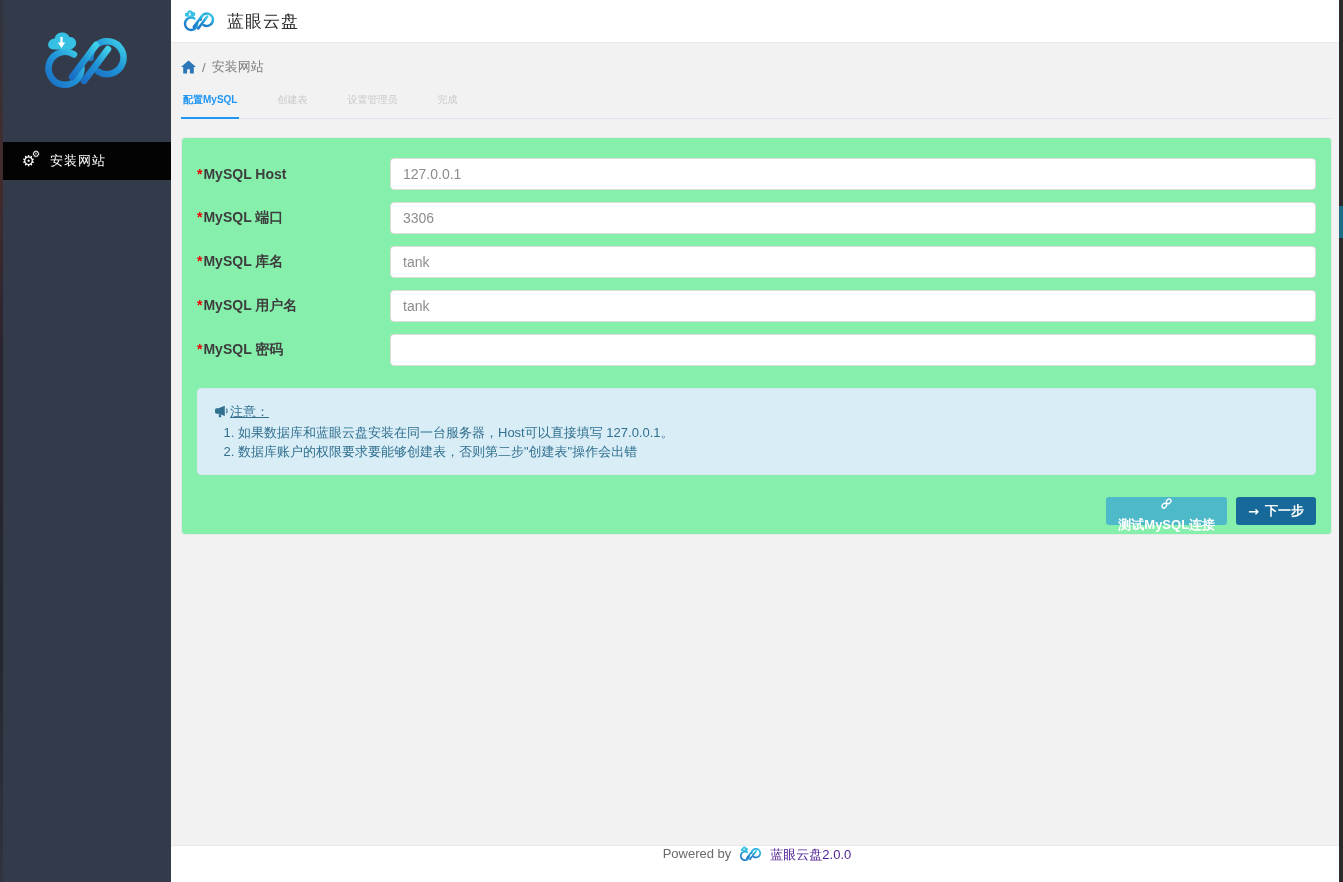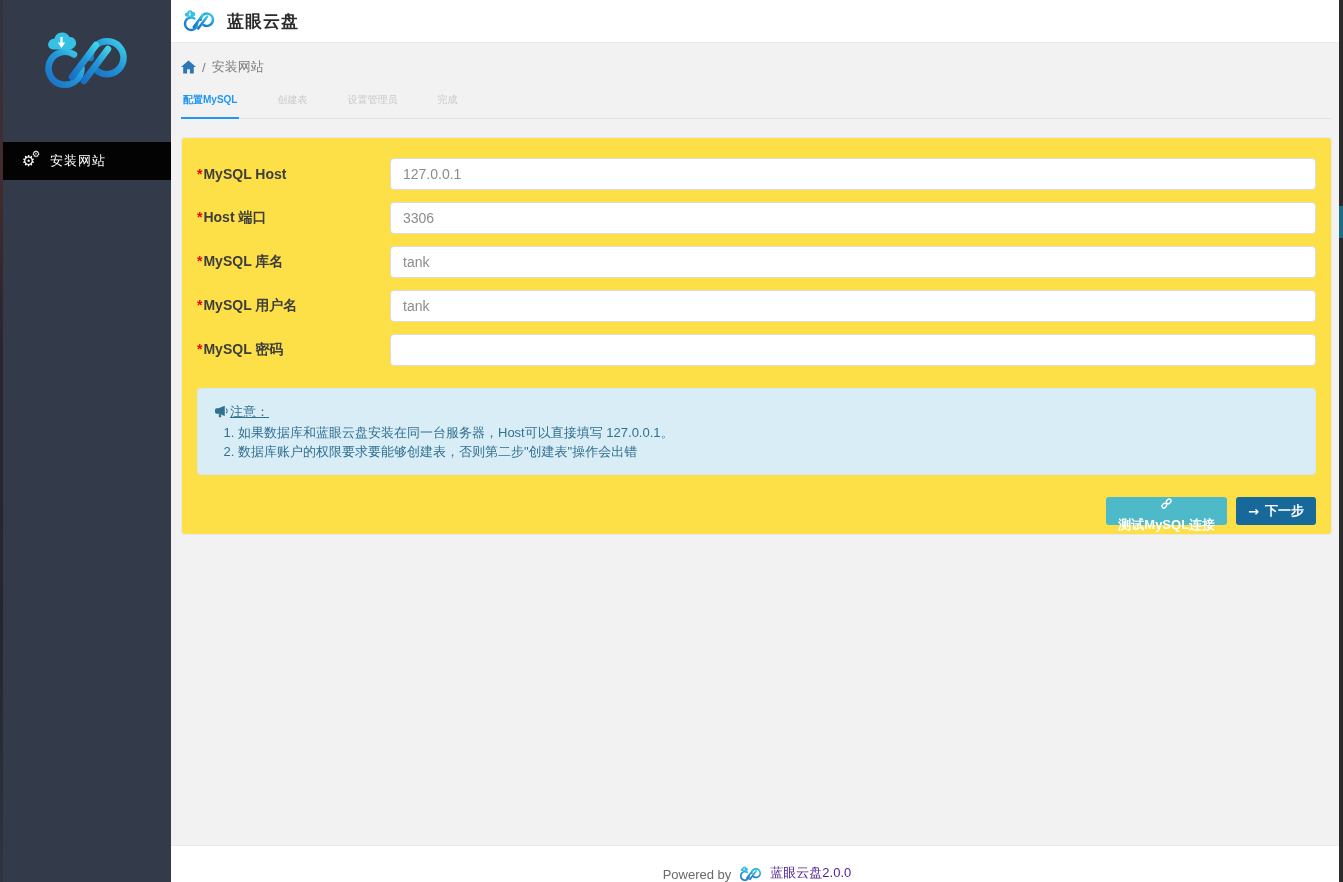--- a/index.html
+++ b/index.html
@@ -36,40 +36,40 @@
   .gear-icon .gear-small { position: absolute; font-size: 9px; top: -4px; left: 10px; }
   .menu-label { margin-left: 8px; letter-spacing: 1px; }
   
   .main { flex: 1; display: flex; flex-direction: column; height: 100%; min-width: 0; }
   .header {
     height: 43px; min-height: 43px; background: #ffffff;
     border-bottom: 1px solid #e8e8e8;
     display: flex; align-items: center; padding-left: 10px;
   }
   .header-logo { width: 36px; height: 24px; margin-right: 10px; }
-  .app-title { font-size: 17px; font-weight: bold; color: #2b2b2b; letter-spacing: 1px; }
+  .app-title { font-size: 17px; font-weight: normal; color: #2b2b2b; letter-spacing: 1px; }
   .content { flex: 1; background: #f2f2f3; padding: 12px 11px 0 10px; overflow: hidden; }
   
   .breadcrumb { display: flex; align-items: center; height: 24px; font-size: 13px; color: #7d7d7d; }
   .home-icon { width: 15px; height: 14px; margin-right: 6px; display: inline-flex; }
   .crumb-sep { margin-right: 6px; }
   
   .tabs { margin-top: 14px; display: flex; border-bottom: 1px solid #dde3ef; }
   .tab {
     margin-right: 36px; padding: 0 2px 11px; font-size: 10px;
     color: #c9c9c9; cursor: pointer; position: relative;
   }
   .tab.active { color: #2196f3; font-weight: bold; }
   .tab.active::after {
     content: ""; position: absolute; left: 0; right: 0; bottom: -1px;
     height: 2px; background: #2196f3;
   }
   
   .panel {
-    margin-top: 18px; background: #fde047;
+    margin-top: 18px; background: #86efac;
     border: 1px solid #e8e8e8; border-radius: 4px;
     padding: 20px 15px 8px 15px;
   }
   .form-row { display: flex; align-items: center; margin-bottom: 12px; height: 32px; }
   .form-label { width: 193px; min-width: 193px; font-size: 14px; font-weight: bold; color: #3d3d3d; }
   .req { color: #ee0000; margin-right: 1px; }
   .form-input {
     flex: 1; height: 32px; border: 1px solid #dcdcdc; border-radius: 4px;
     padding: 8px 12px; font-size: 14px; color: #8c8c8c; outline: none;
     background: #fff; font-family: inherit;
@@ -88,21 +88,21 @@
     height: 28px; border: none; border-radius: 3px; color: #ffffff;
     font-size: 13px; font-weight: bold; display: inline-flex; align-items: center;
     gap: 6px; padding: 0 12px; cursor: pointer; font-family: inherit;
   }
   .btn-test { background: #4db9c9; flex-direction: column; }
   .btn-next { background: #176999; }
   .next-arrow { font-family: "DejaVu Sans", sans-serif; font-weight: bold; }
   
   .footer {
     height: 37px; min-height: 37px; background: #ffffff; border-top: 1px solid #e8e8e8;
-    display: flex; align-items: flex-end; justify-content: center;
+    display: flex; align-items: flex-start; justify-content: center;
     font-size: 13px; color: #6a6a6a; gap: 5px;
   }
   .footer-logo { width: 25px; height: 16px; margin: 0 2px; }
   .footer-link { color: #4c1d95; cursor: pointer; text-decoration: none; }
   
   .scroll-strip {
     position: absolute; right: 0; top: 0; width: 4px; height: 882px;
     background: #2b2b2b; z-index: 20;
   }
   .scroll-thumb { position: absolute; top: 206px; height: 32px; width: 100%; background: #1d6b86; }
@@ -180,21 +180,21 @@
 
       <div class="form-row">
         <span class="form-label">
           <span class="req">*</span><span>MySQL Host</span>
         </span>
         <input class="form-input" type="text" value="127.0.0.1" style="">
       </div>
 
       <div class="form-row">
         <span class="form-label">
-          <span class="req">*</span><span>Host 端口</span>
+          <span class="req">*</span><span>MySQL 端口</span>
         </span>
         <input class="form-input" type="text" value="3306" style="">
       </div>
 
       <div class="form-row">
         <span class="form-label">
           <span class="req">*</span><span>MySQL 库名</span>
         </span>
         <input class="form-input" type="text" value="tank" style="">
       </div>

